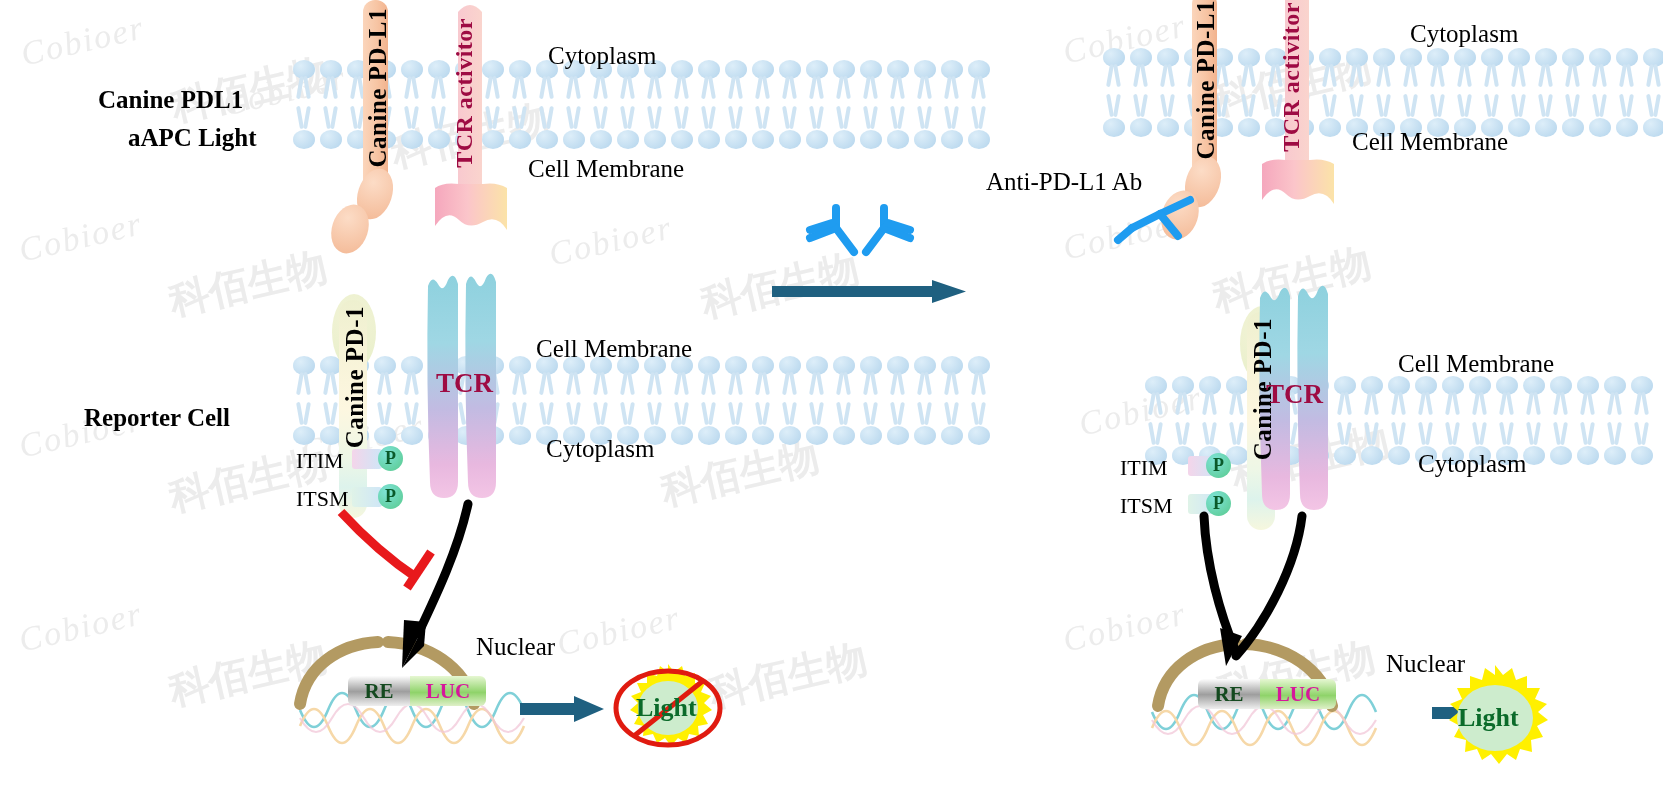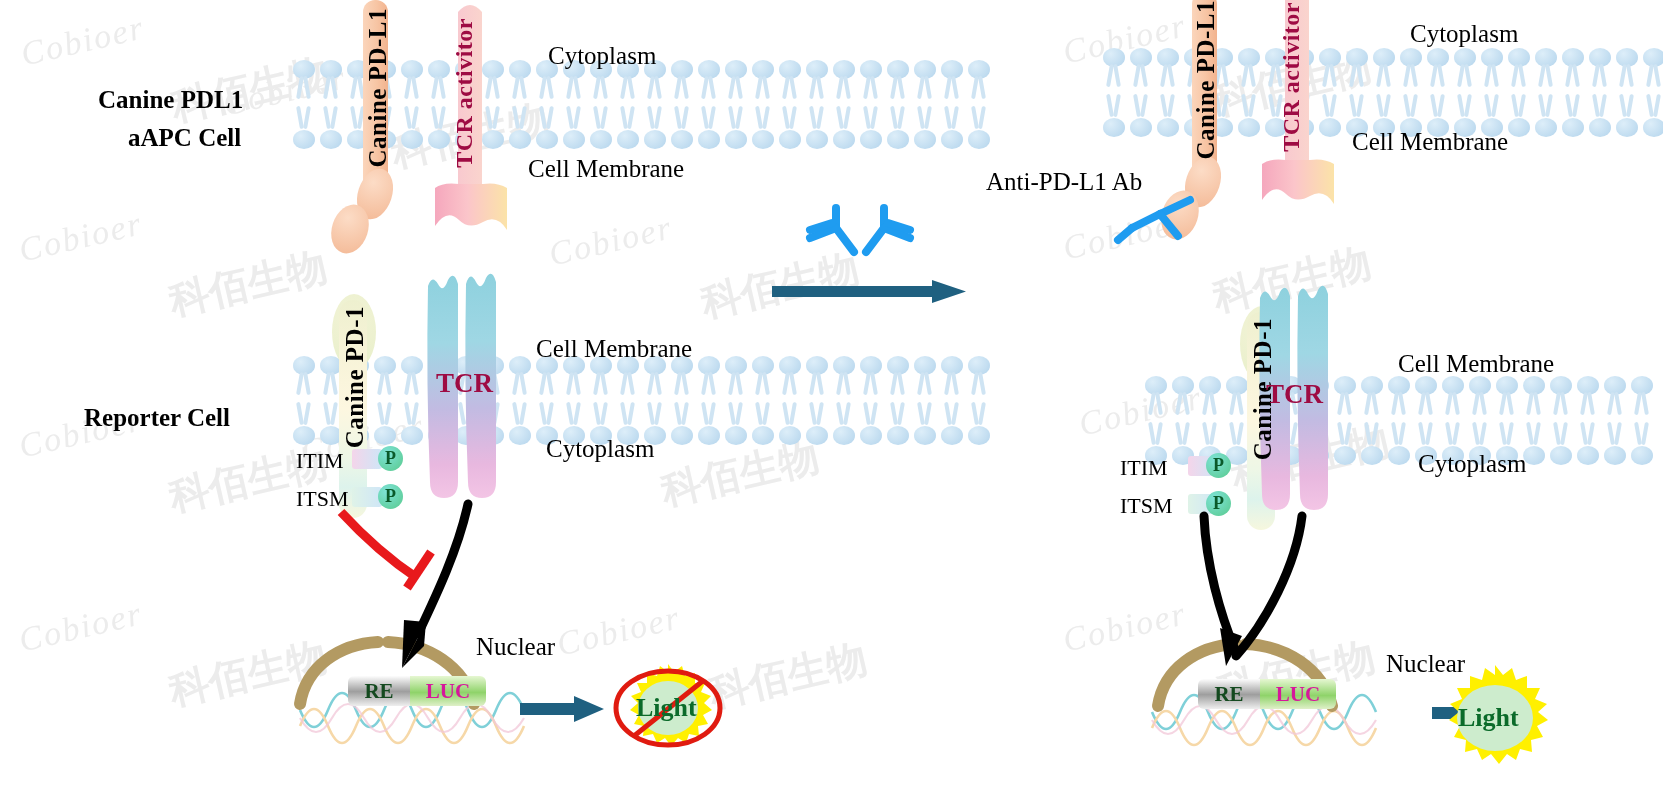--- a/index.html
+++ b/index.html
@@ -96,21 +96,21 @@
   <div class="wm wm-en" style="left:1062px;top:20px;">Cobioer</div>
   <div class="wm wm-cn" style="left:1212px;top:56px;">科佰生物</div>
   <div class="wm wm-en" style="left:1062px;top:216px;">Cobioer</div>
   <div class="wm wm-cn" style="left:1212px;top:252px;">科佰生物</div>
   <div class="wm wm-en" style="left:1078px;top:392px;">Cobioer</div>
   <div class="wm wm-cn" style="left:1230px;top:430px;">科佰生物</div>
   <div class="wm wm-en" style="left:1062px;top:608px;">Cobioer</div>
   <div class="wm wm-cn" style="left:1216px;top:646px;">科佰生物</div>
 
   <div class="lbl lbl-bold" style="left:98px;top:86px;">Canine PDL1</div>
-  <div class="lbl lbl-bold" style="left:128px;top:124px;">aAPC Cell</div>
+  <div class="lbl lbl-bold" style="left:128px;top:124px;">aAPC Light</div>
   <div class="lbl lbl-plain" style="left:548px;top:42px;">Cytoplasm</div>
   <div class="lbl lbl-plain" style="left:528px;top:155px;">Cell Membrane</div>
 
   <div class="membrane" id="mem-apc-L" style="left: 290px; top: 60px; width: 702px; height: 92px;">
       <div class="lipid" style="left: 0px; top: 0px;">
         <div class="head" style="left:3px;top:0px"></div>
         <div class="t1" style="left:8px;top:16px;transform:rotate(10deg)"></div>
         <div class="t2" style="left:15px;top:16px;transform:rotate(-10deg)"></div>
       </div>
       <div class="lipid" style="left: 0px; top: 46px;">

